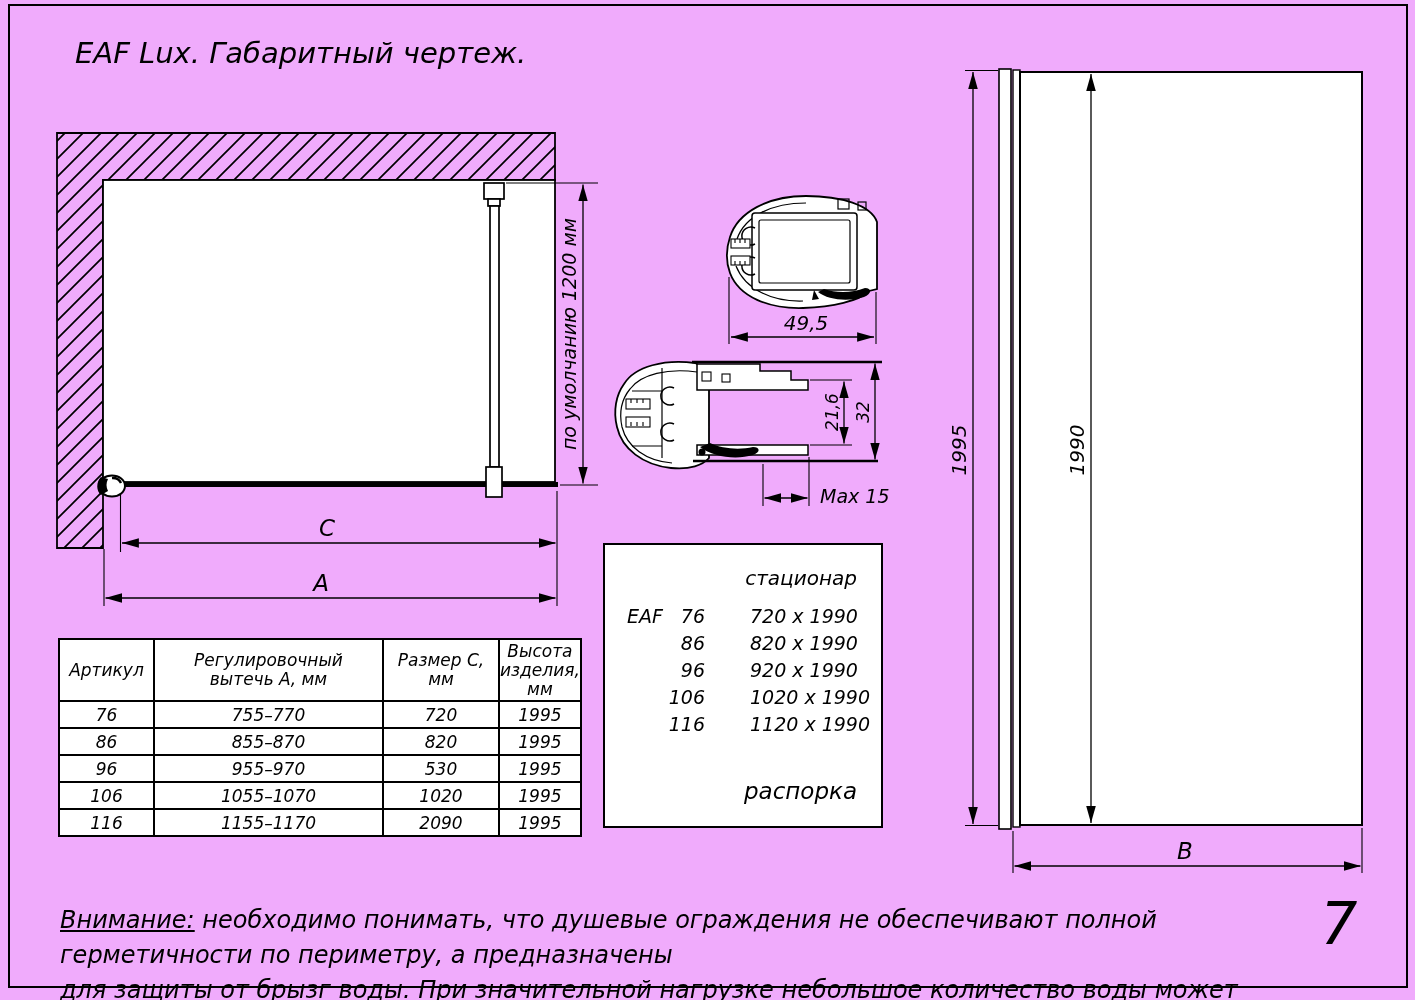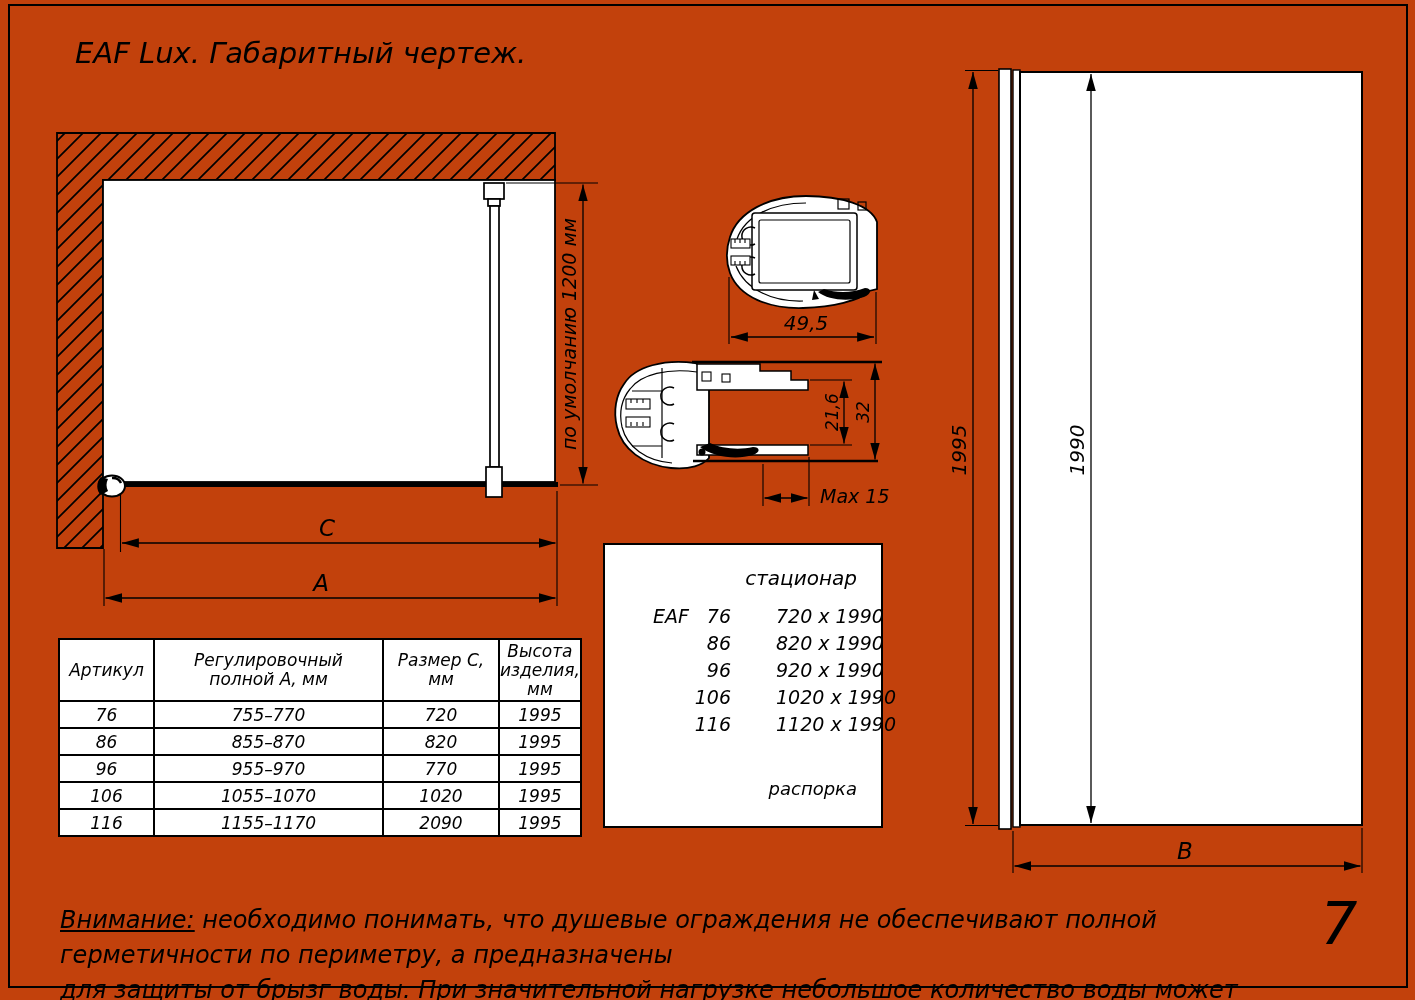--- a/index.html
+++ b/index.html
@@ -1,39 +1,39 @@
 <!DOCTYPE html>
 <html><head>
 <meta charset="utf-8">
 <style>
   html,body{margin:0;padding:0;background:#fff;}
-  .sheet{position:relative;width:1415px;height:1000px;background:#c2410c;
+  .sheet{position:relative;width:1415px;height:1000px;background:#f0abfc;
          font-family:"DejaVu Sans",sans-serif;font-style:italic;color:#000;overflow:hidden;}
   .frame{position:absolute;left:8px;top:4px;width:1400px;height:984px;
          border:2px solid #000;box-sizing:border-box;}
   .title{position:absolute;left:75px;top:36px;font-size:29px;white-space:nowrap;}
   svg.art{position:absolute;left:0;top:0;}
   svg text{font-family:"DejaVu Sans",sans-serif;font-style:italic;fill:#000;}
 
   table.size-table{position:absolute;left:58px;top:638px;border-collapse:collapse;
          table-layout:fixed;font-size:17px;background:#fff;}
   table.size-table th,table.size-table td{border:2px solid #000;text-align:center;
          padding:0;font-weight:normal;font-style:italic;}
   table.size-table th{height:60px;white-space:pre-line;line-height:19px;}
   table.size-table td{height:25px;}
 
   .spec-box{position:absolute;left:603px;top:543px;width:280px;height:285px;
          border:2px solid #000;box-sizing:border-box;background:#fff;font-size:19px;}
   .spec-header{position:absolute;top:21px;right:24px;font-size:20px;}
-  .spec-row{position:absolute;left:0;width:100%;height:27px;line-height:27px;margin-left:26px;}
+  .spec-row{position:absolute;left:0;width:100%;height:27px;line-height:27px;}
   .spec-brand{position:absolute;left:22px;}
   .spec-code{position:absolute;left:0;width:100px;text-align:right;display:block;}
   .spec-size{position:absolute;left:145px;}
   .spec-footer1{position:absolute;top:201px;right:24px;font-size:23px;}
-  .spec-footer2{position:absolute;top:233px;right:24px;font-size:18px;text-align:right;}
+  .spec-footer2{position:absolute;top:233px;right:24px;font-size:23px;text-align:right;}
 
   .note{position:absolute;left:60px;top:903px;width:1270px;font-size:24px;line-height:35px;}
   .note .u{text-decoration:underline;}
   .pageno{position:absolute;left:1303px;top:890px;width:72px;text-align:center;font-size:58px;}
 </style>
 </head>
 <body>
 
 <div class="sheet">
   <div class="frame"></div>
@@ -182,21 +182,21 @@
     <colgroup>
         <col style="width:95px">
         <col style="width:229px">
         <col style="width:116px">
         <col style="width:77px">
       </colgroup>
     <thead>
       <tr>
         <th>Артикул</th>
         <th>Регулировочный
-полной А, мм</th>
+вытечь А, мм</th>
         <th>Размер С, мм</th>
         <th>Высота
 изделия,
 мм</th>
       </tr>
     </thead>
     <tbody>
       <tr>
         <td>76</td>
         <td>755–770</td>
@@ -205,21 +205,21 @@
       </tr>
       <tr>
         <td>86</td>
         <td>855–870</td>
         <td>820</td>
         <td>1995</td>
       </tr>
       <tr>
         <td>96</td>
         <td>955–970</td>
-        <td>770</td>
+        <td>530</td>
         <td>1995</td>
       </tr>
       <tr>
         <td>106</td>
         <td>1055–1070</td>
         <td>1020</td>
         <td>1995</td>
       </tr>
       <tr>
         <td>116</td>

